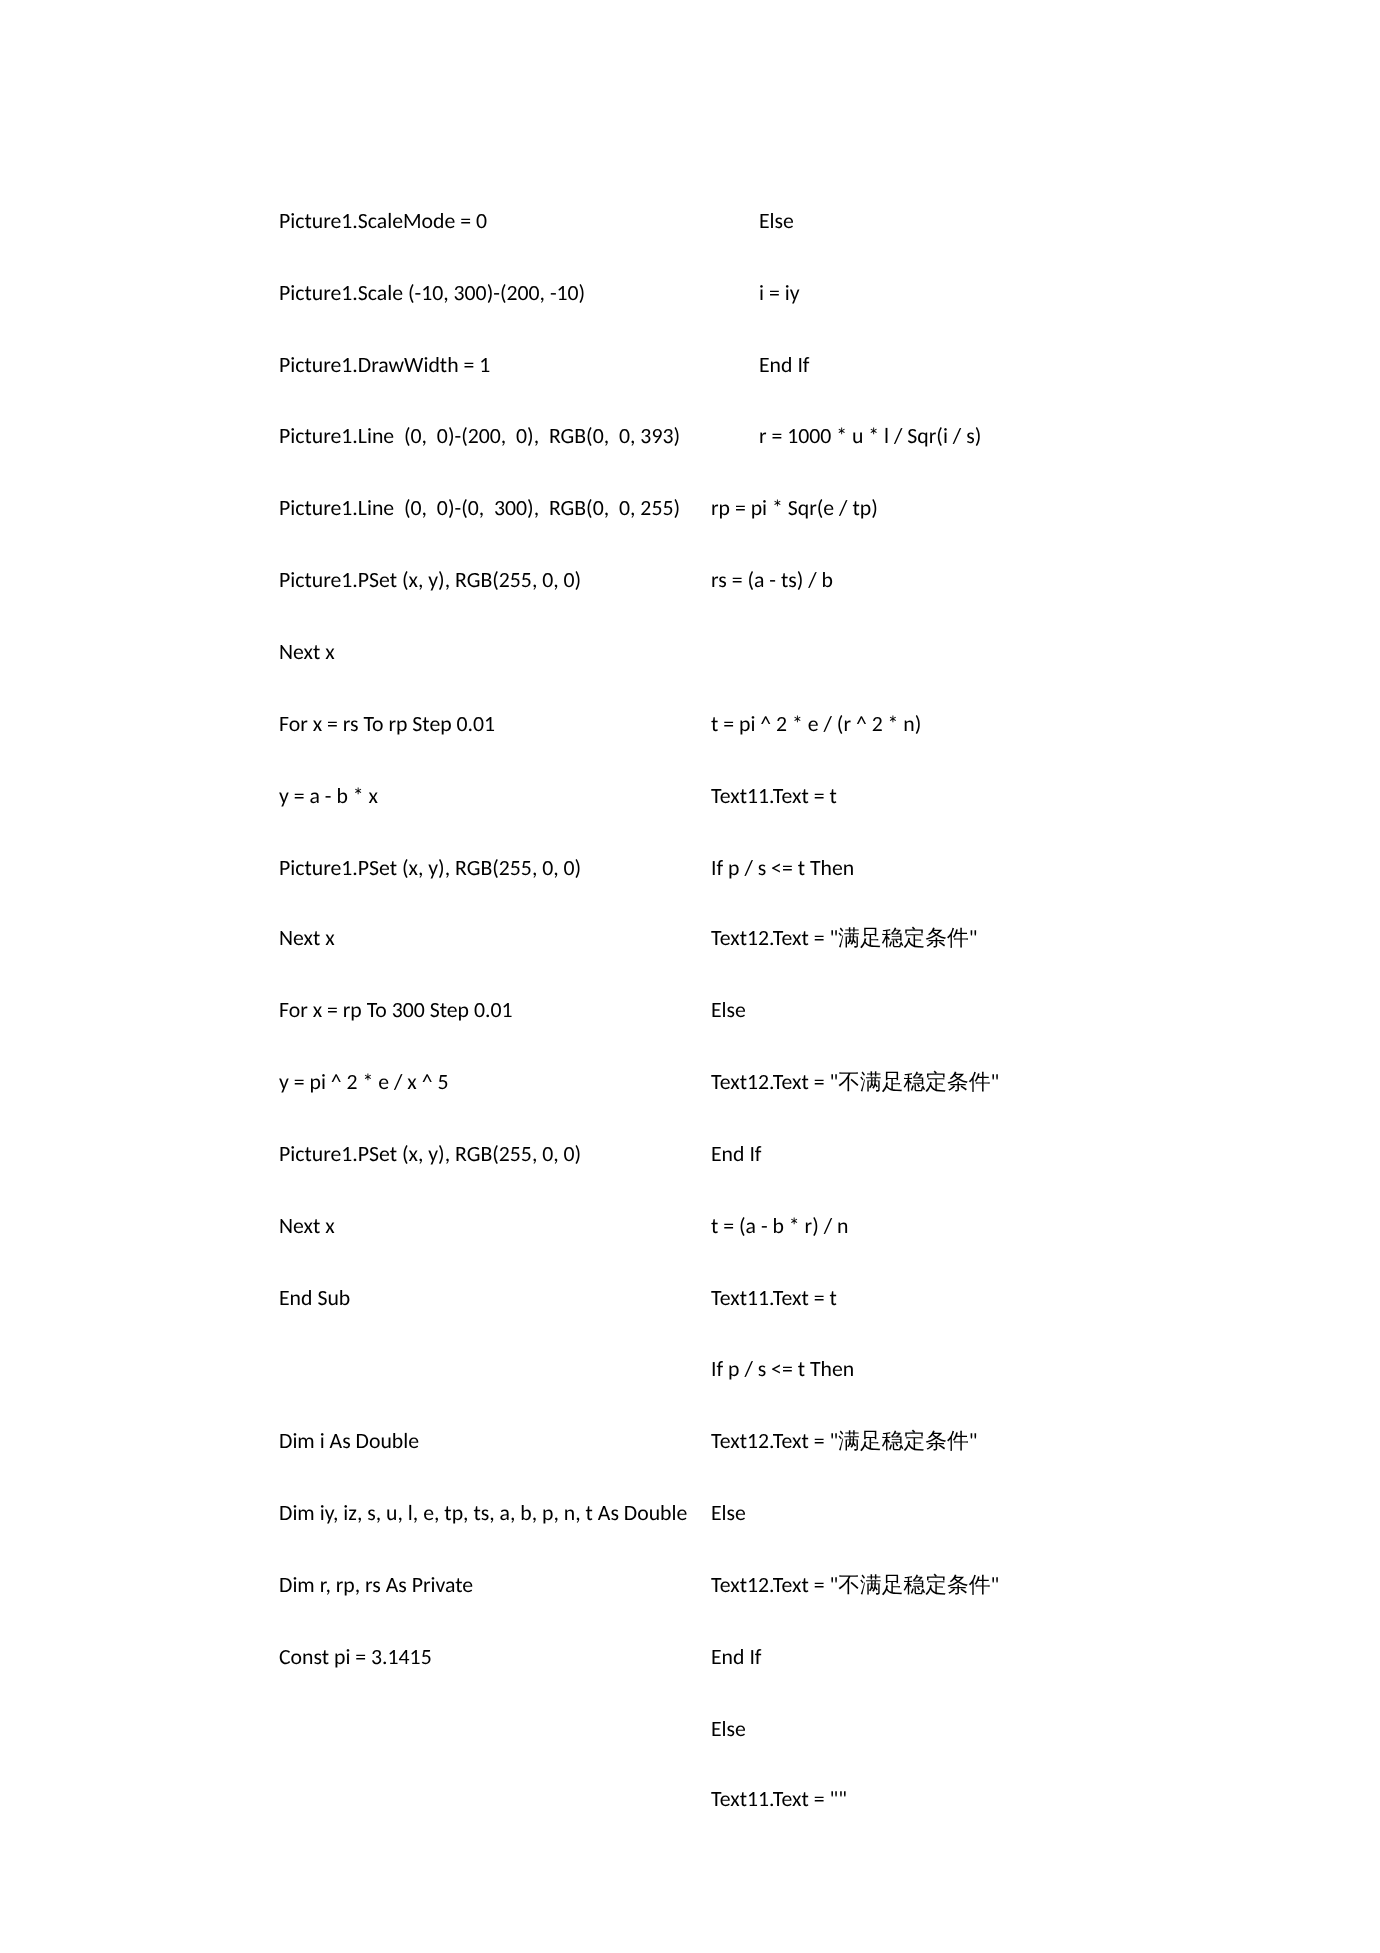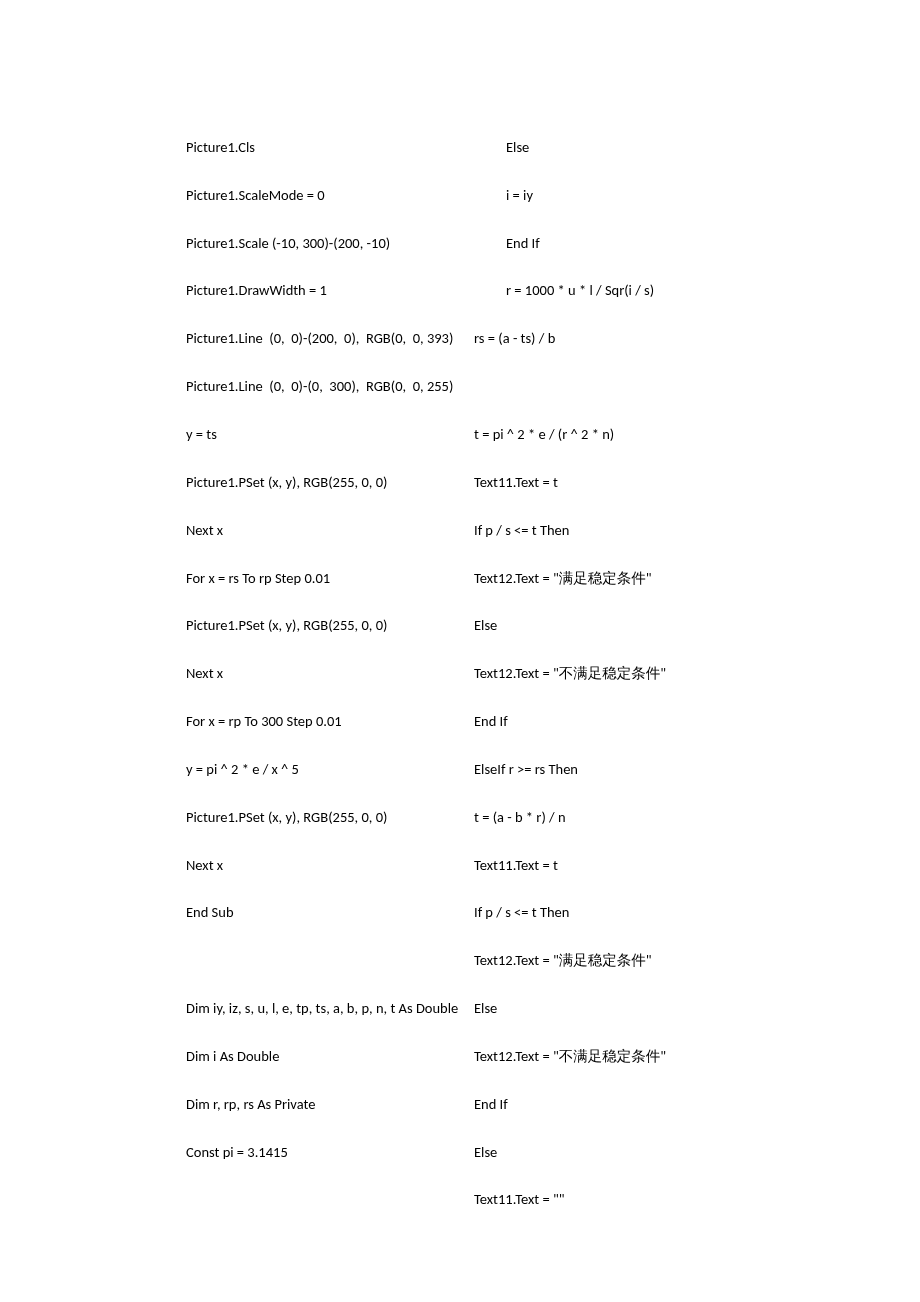--- a/index.html
+++ b/index.html
@@ -37,40 +37,39 @@
     padding-left: 32px;
   }
 </style>
 </head>
 <body>
 
 <div class="page">
   <div class="columns">
 
     <div class="col col-left">
-<div>Picture1.Cls</div>
 <div>Picture1.ScaleMode = 0</div>
 <div>Picture1.Scale (-10, 300)-(200, -10)</div>
 <div>Picture1.DrawWidth = 1</div>
 <div>Picture1.Line  (0,  0)-(200,  0),  RGB(0,  0, 393)</div>
 <div>Picture1.Line  (0,  0)-(0,  300),  RGB(0,  0, 255)</div>
-<div>y = ts</div>
 <div>Picture1.PSet (x, y), RGB(255, 0, 0)</div>
 <div>Next x</div>
 <div>For x = rs To rp Step 0.01</div>
+<div>y = a - b * x</div>
 <div>Picture1.PSet (x, y), RGB(255, 0, 0)</div>
 <div>Next x</div>
 <div>For x = rp To 300 Step 0.01</div>
 <div>y = pi ^ 2 * e / x ^ 5</div>
 <div>Picture1.PSet (x, y), RGB(255, 0, 0)</div>
 <div>Next x</div>
 <div>End Sub</div>
 <div>&nbsp;</div>
+<div>Dim i As Double</div>
 <div>Dim iy, iz, s, u, l, e, tp, ts, a, b, p, n, t As Double</div>
-<div>Dim i As Double</div>
 <div>Dim r, rp, rs As Private</div>
 <div>Const pi = 3.1415</div>
 
 
 
 
 
 
 
 
@@ -82,30 +81,30 @@
 
 
 
     </div>
 
     <div class="col col-right">
 <div class="indent">Else</div>
 <div class="indent">i = iy</div>
 <div class="indent">End If</div>
 <div class="indent">r = 1000 * u * l / Sqr(i / s)</div>
+<div>rp = pi * Sqr(e / tp)</div>
 <div>rs = (a - ts) / b</div>
 <div>&nbsp;</div>
 <div>t = pi ^ 2 * e / (r ^ 2 * n)</div>
 <div>Text11.Text = t</div>
 <div>If p / s &lt;= t Then</div>
 <div>Text12.Text = "满足稳定条件"</div>
 <div>Else</div>
 <div>Text12.Text = "不满足稳定条件"</div>
 <div>End If</div>
-<div>ElseIf r &gt;= rs Then</div>
 <div>t = (a - b * r) / n</div>
 <div>Text11.Text = t</div>
 <div>If p / s &lt;= t Then</div>
 <div>Text12.Text = "满足稳定条件"</div>
 <div>Else</div>
 <div>Text12.Text = "不满足稳定条件"</div>
 <div>End If</div>
 <div>Else</div>
 <div>Text11.Text = ""</div>
 

